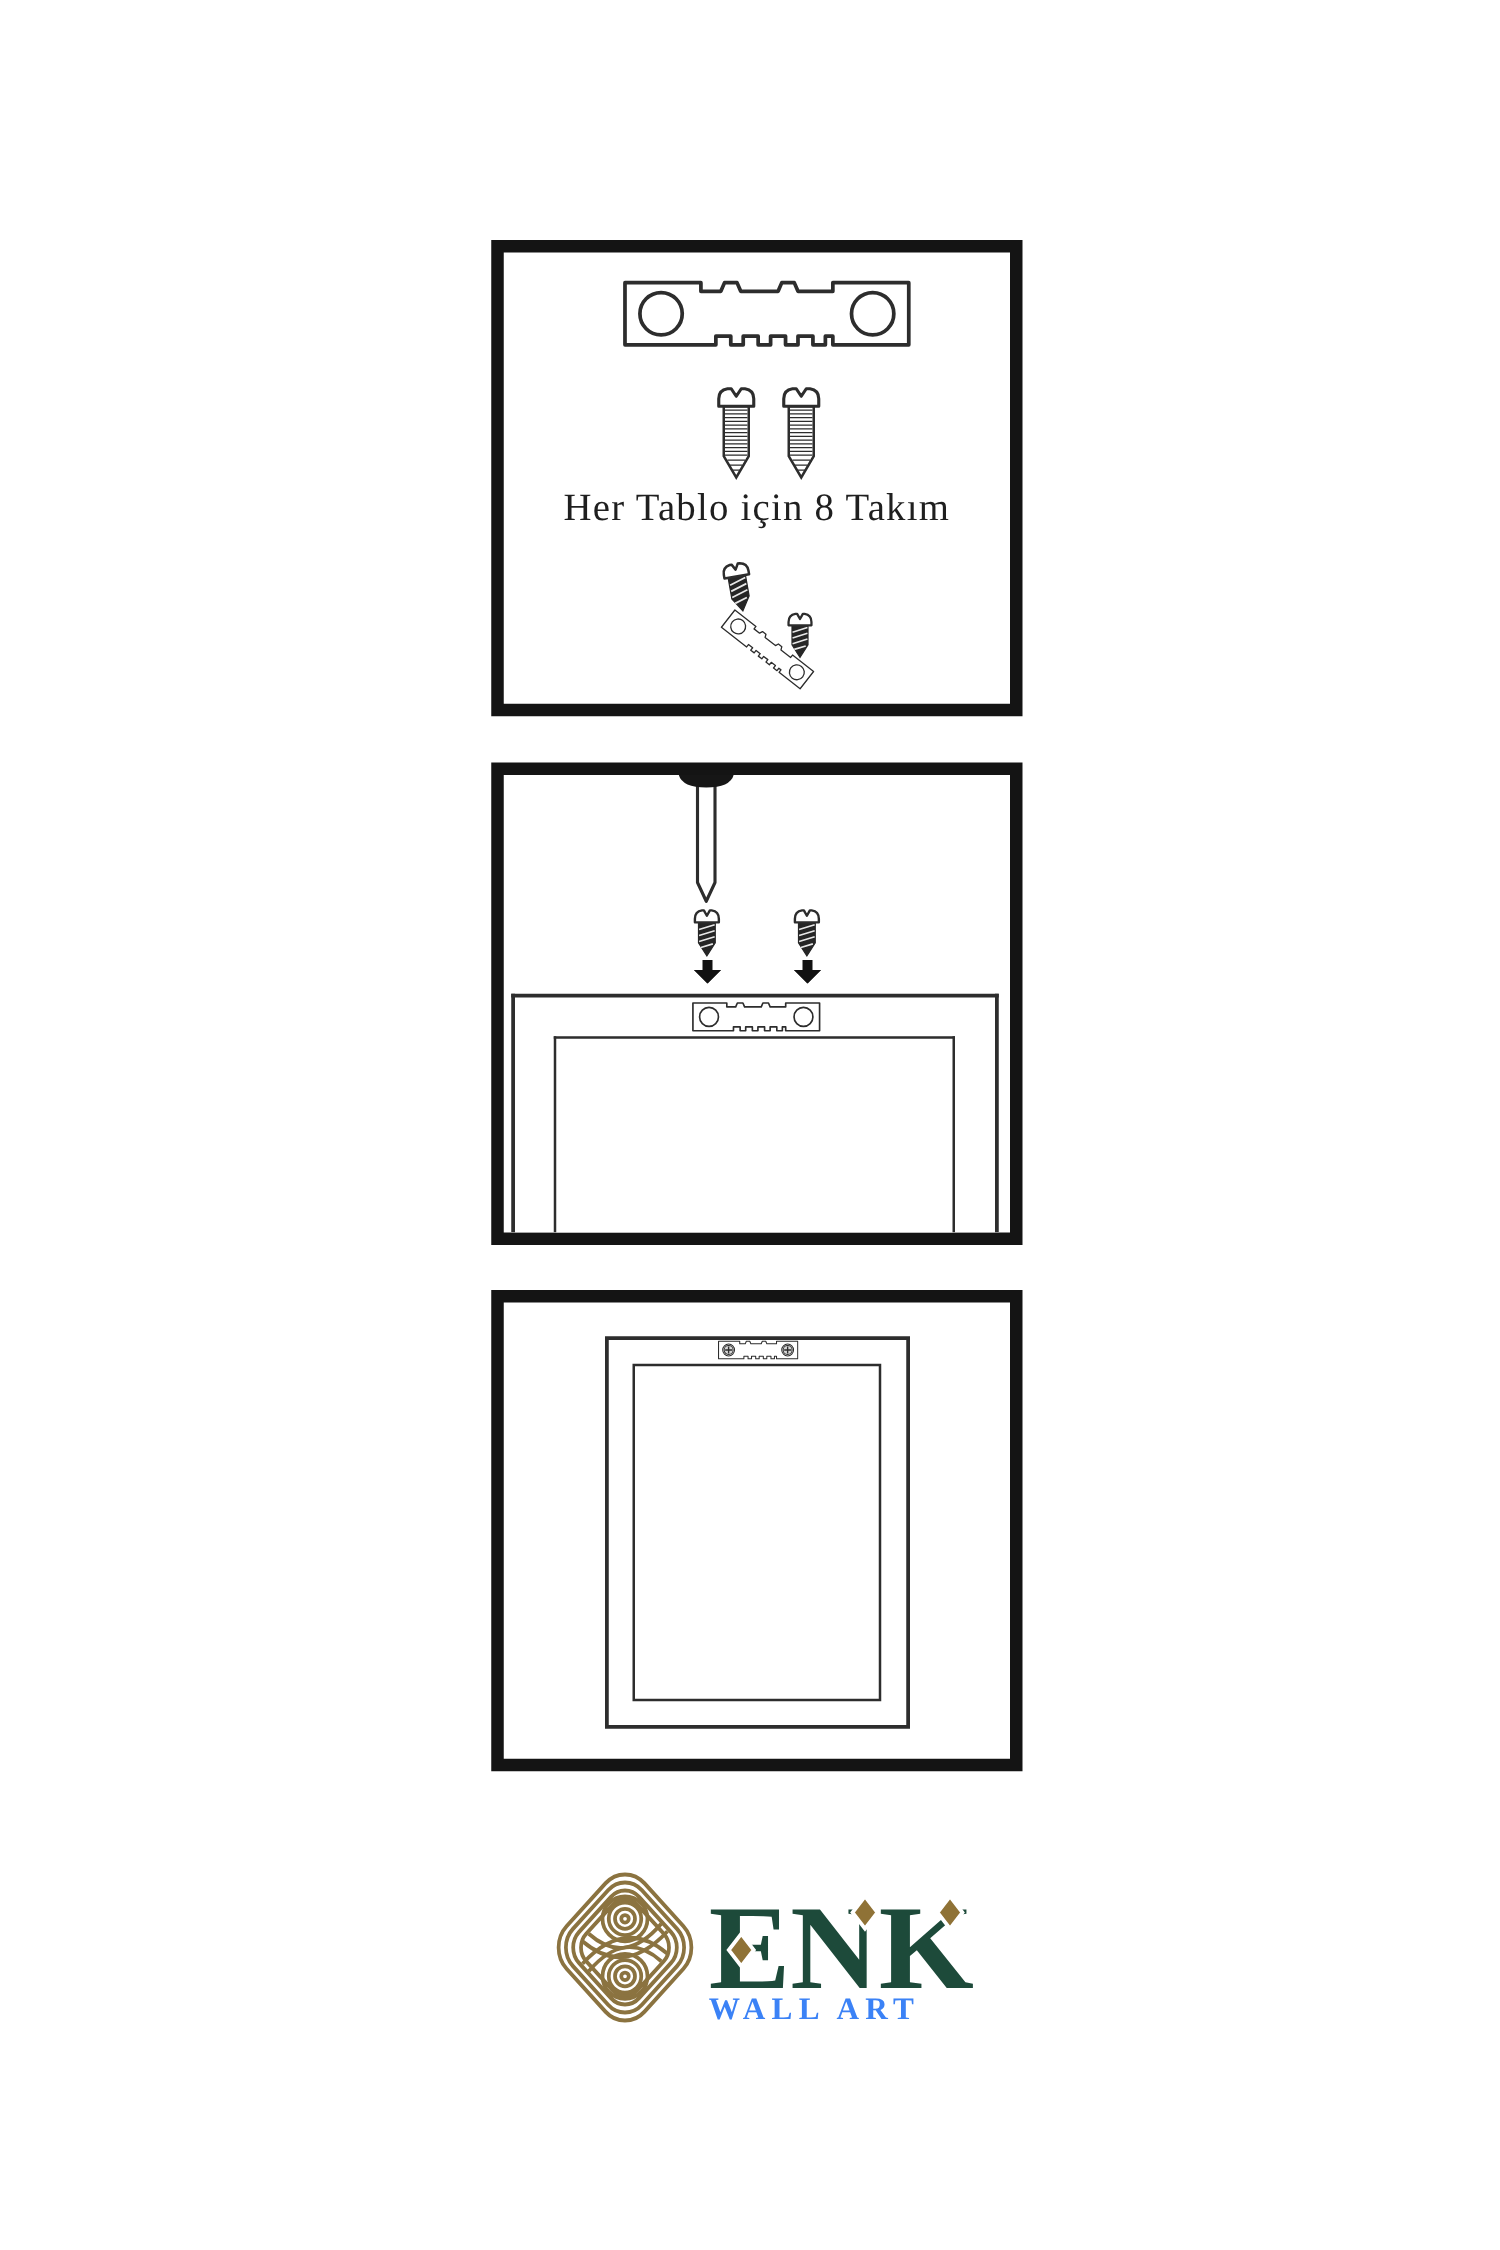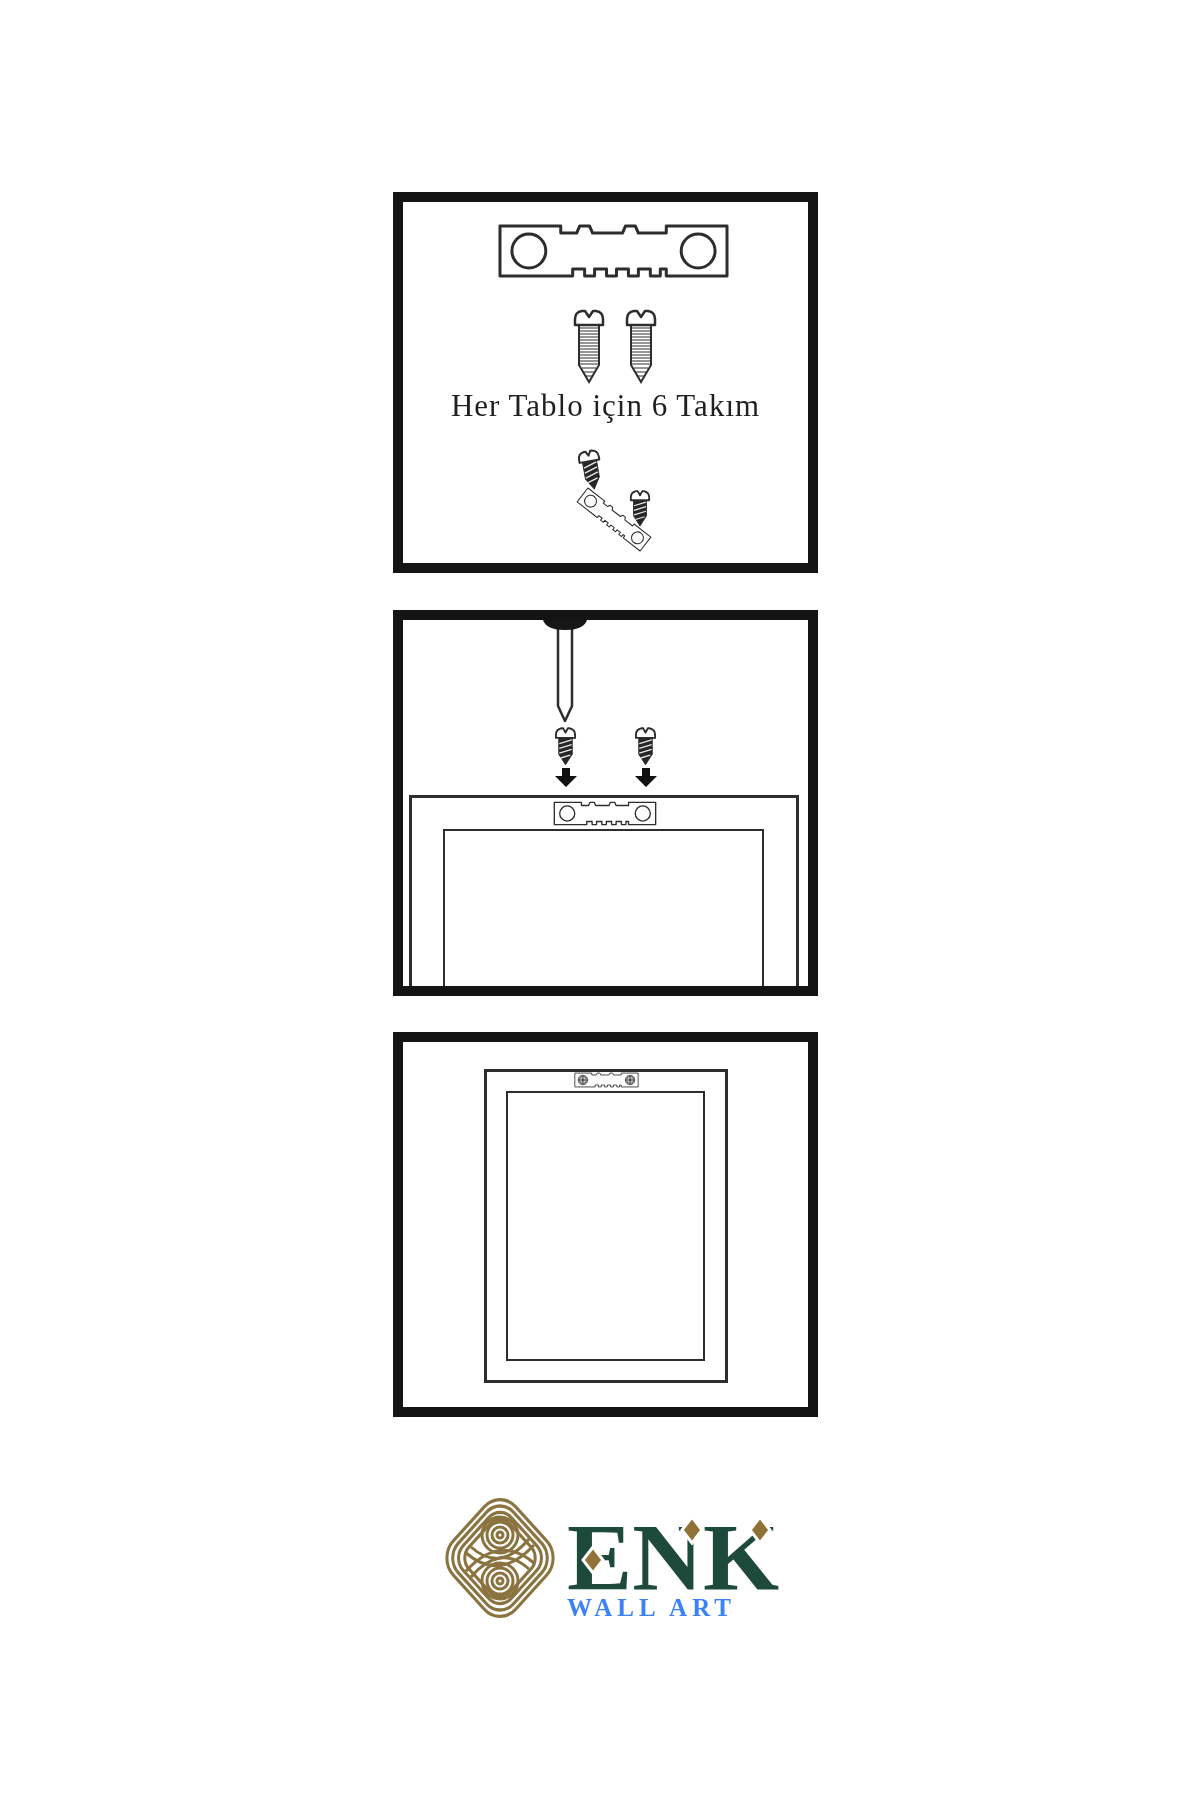--- a/index.html
+++ b/index.html
@@ -65,21 +65,21 @@
     <svg class="abs" style="left:94px;top:21px;width:233px;height:56px" viewBox="0 0 234 56">
         <use href="#g-hanger"></use>
       </svg>
     <svg class="abs" style="left:169px;top:105px;width:34px;height:78px" viewBox="0 0 34 78">
         <use href="#g-screw-outline"></use>
       </svg>
     <svg class="abs" style="left:221px;top:105px;width:34px;height:78px" viewBox="0 0 34 78">
         <use href="#g-screw-outline"></use>
       </svg>
 
-    <div class="caption">Her Tablo için 6 Takım</div>
+    <div class="caption">Her Tablo için 8 Takım</div>
 
     <svg class="abs" style="left:176px;top:247px;width:24px;height:42px;transform:rotate(-10deg)" viewBox="0 0 24 42">
         <use href="#g-screw-dark"></use>
       </svg>
     <svg class="abs" style="left:170px;top:307px;width:82px;height:21px;transform:rotate(38deg)" viewBox="0 0 234 56">
         <use href="#g-hanger"></use>
       </svg>
     <svg class="abs" style="left:226px;top:287px;width:22px;height:39px" viewBox="0 0 24 42">
         <use href="#g-screw-dark"></use>
       </svg>

